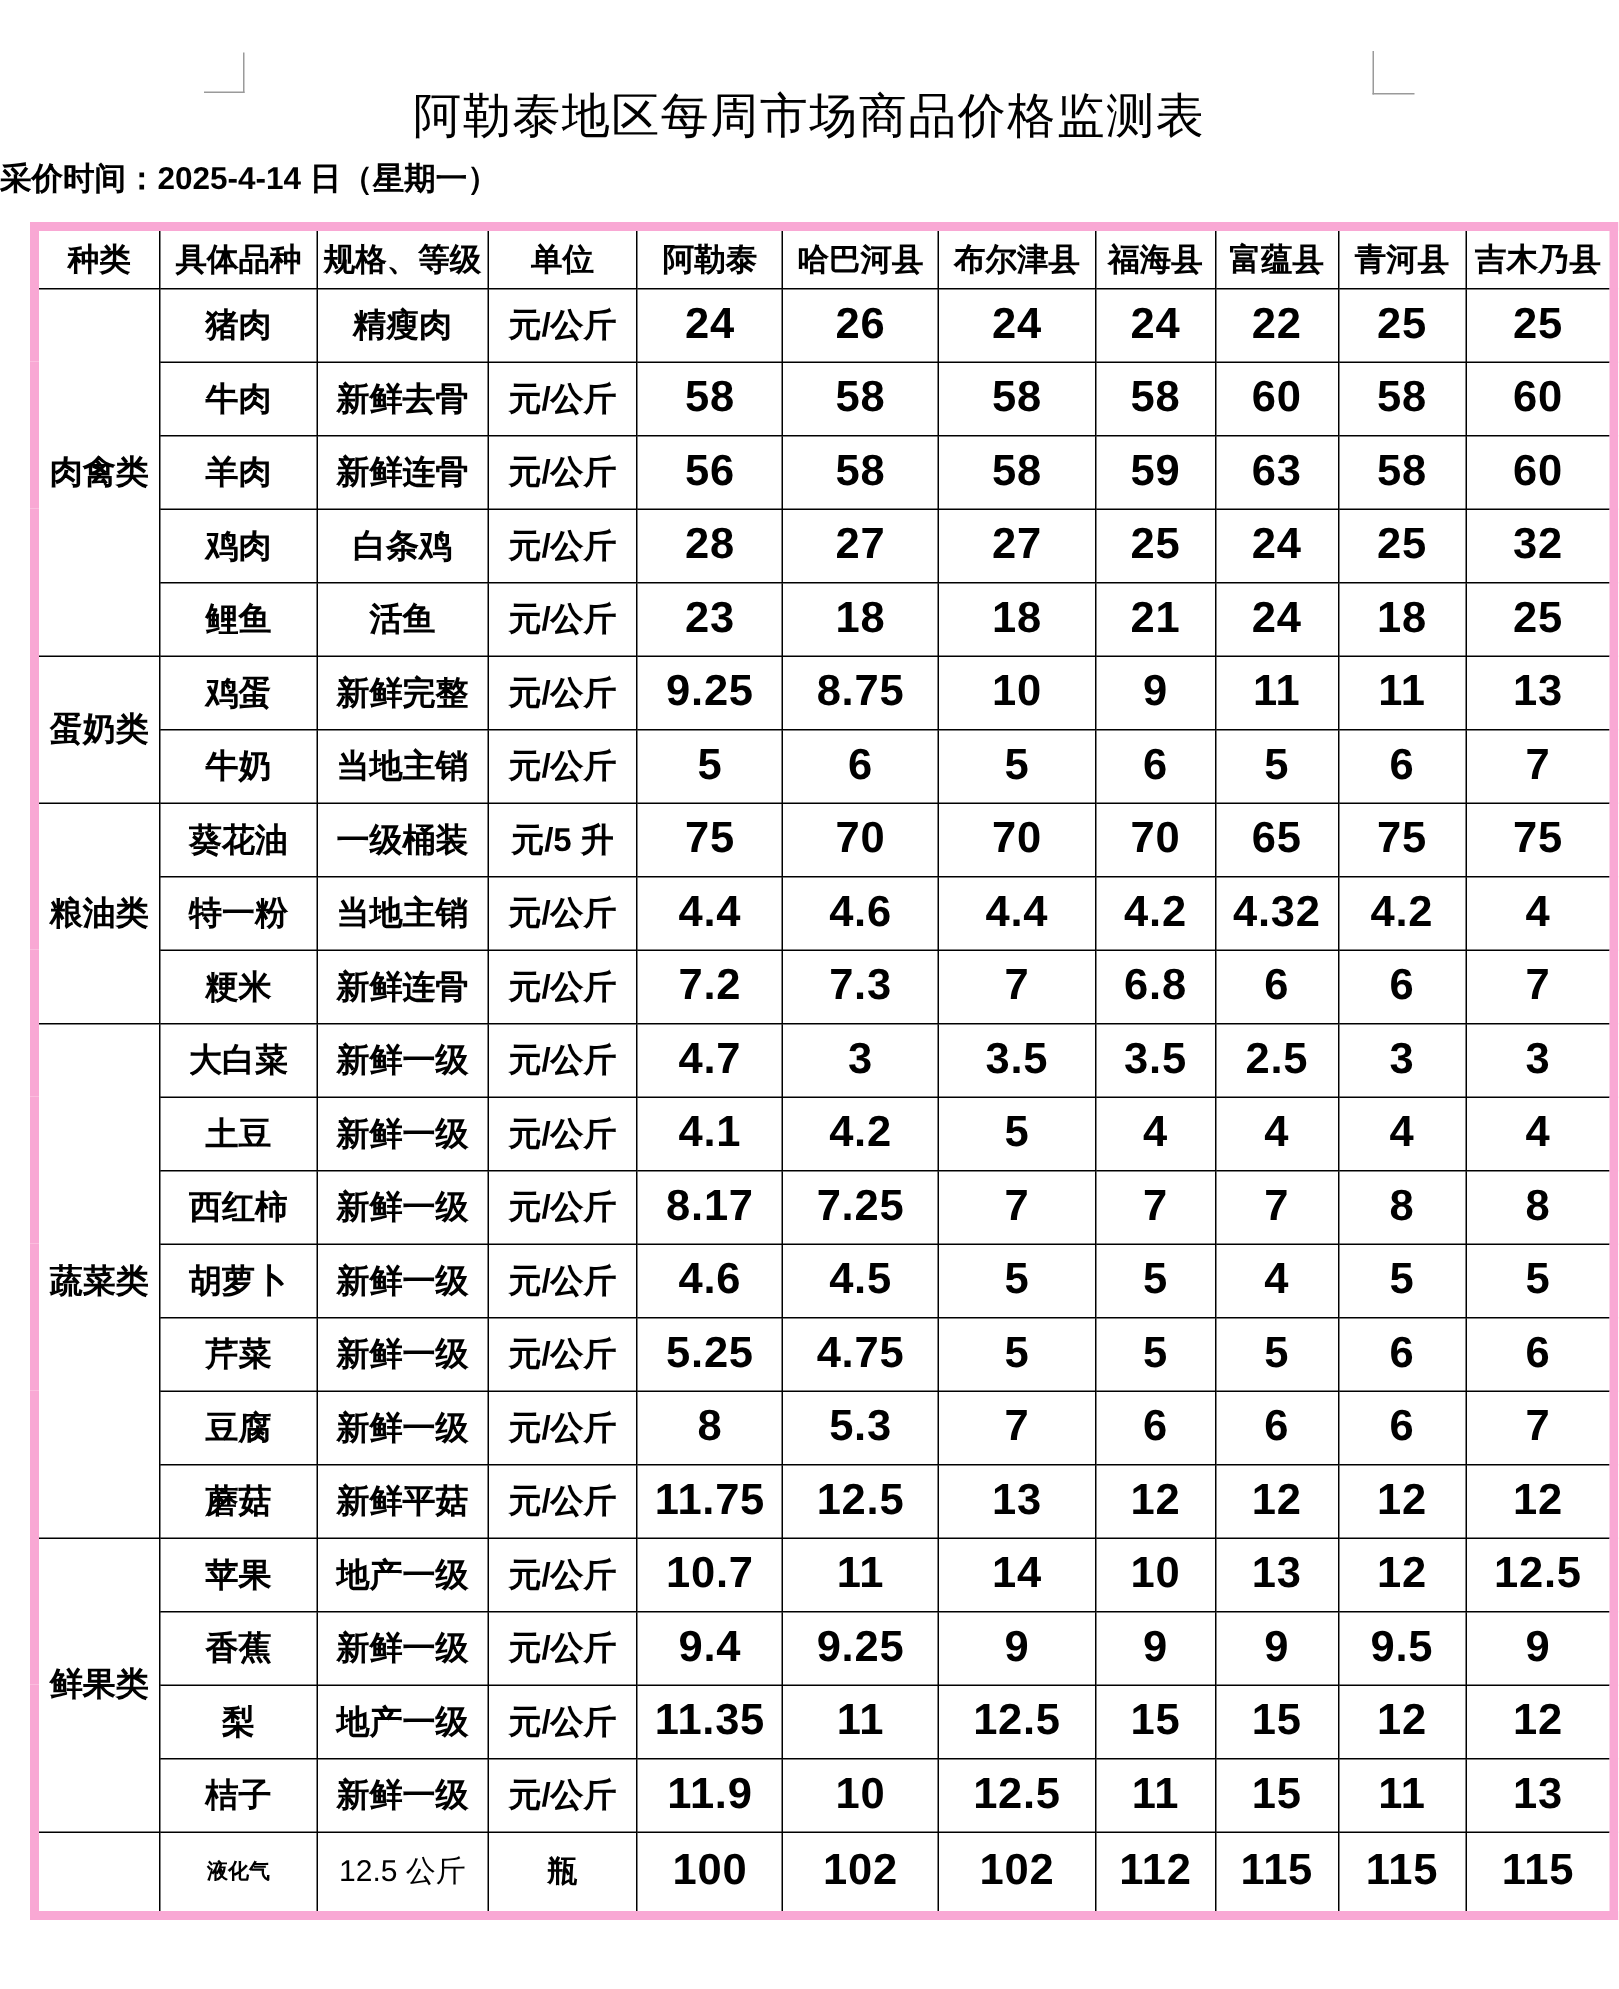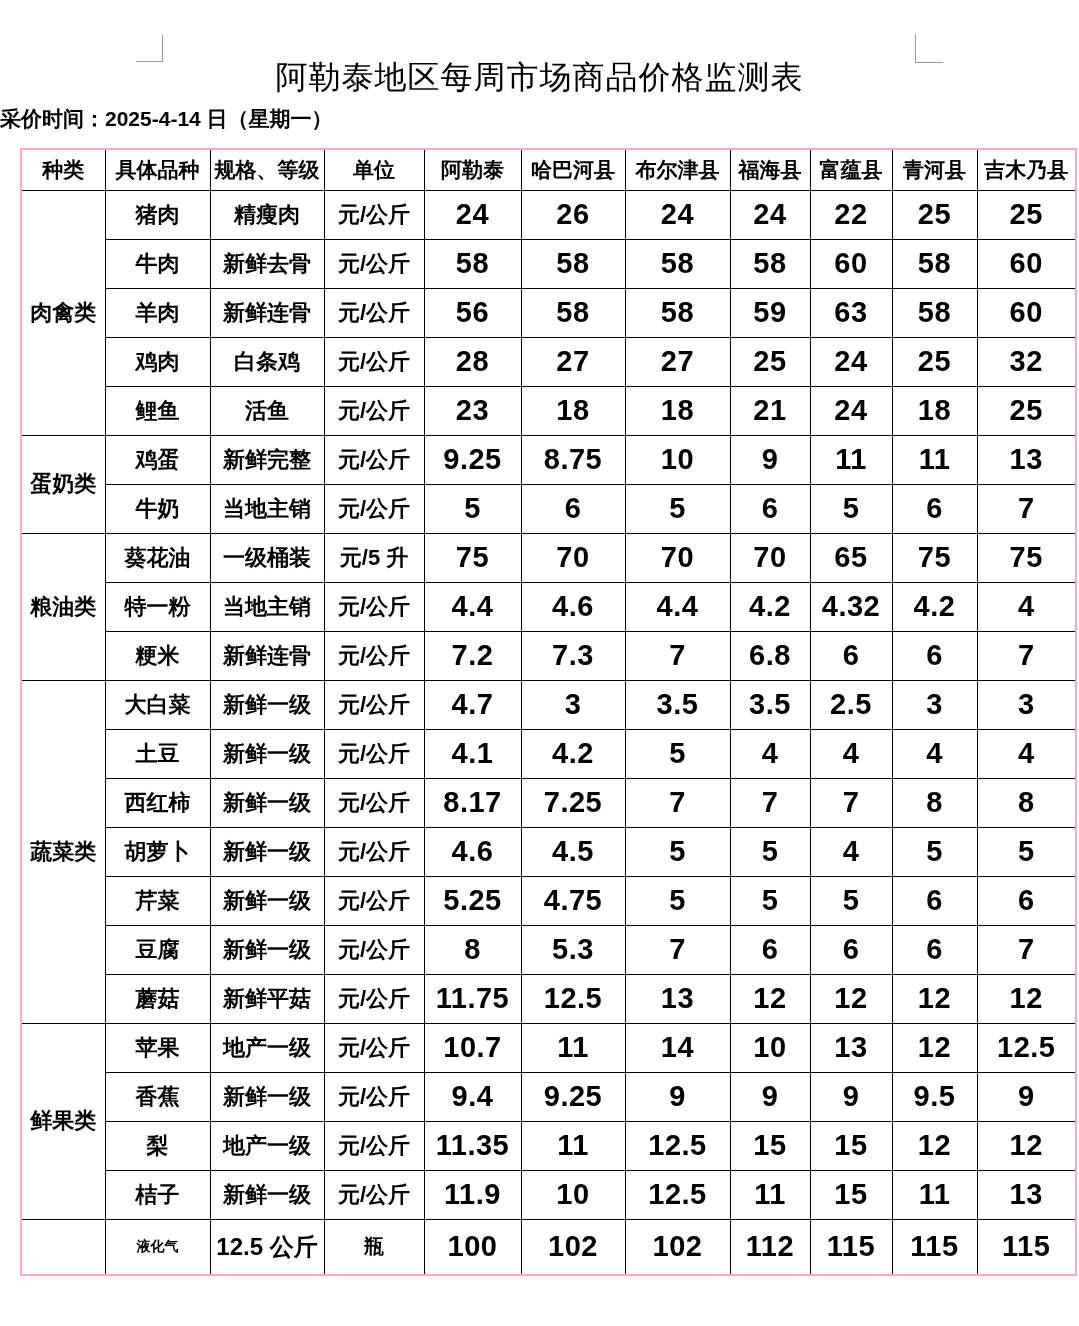--- a/index.html
+++ b/index.html
@@ -45,29 +45,29 @@
     border-collapse: collapse;
     table-layout: fixed;
   }
   .price-table th, .price-table td {
     border: 1.5px solid #000;
     text-align: center;
     vertical-align: middle;
     overflow: hidden;
     padding: 0 2px;
   }
-  .price-table { border: 2px solid #f9a8d4; }
+  .price-table { border: 6px solid #f9a8d4; }
   thead tr { height: 41px; }
   tbody tr { height: 49px; }
   tbody tr.row-lpg { height: 56px; }
   th { font-size: 21px; font-weight: bold; }
   td.cat, td.item, td.spec, td.unit { font-size: 22px; font-weight: bold; }
   td.num { font-size: 29px; font-weight: bold; letter-spacing: 0.5px; }
   tr.row-lpg td.item { font-size: 14px; }
-  tr.row-lpg td.spec { font-size: 24px; font-weight: bold; }
+  tr.row-lpg td.spec { font-size: 20px; font-weight: normal; }
   tr.row-lpg td.unit { font-size: 20px; }
 </style>
 </head>
 <body>
 
 <div class="page">
   <div class="mark-left"></div>
   <div class="mark-right"></div>
 
   <div class="title">阿勒泰地区每周市场商品价格监测表</div>

